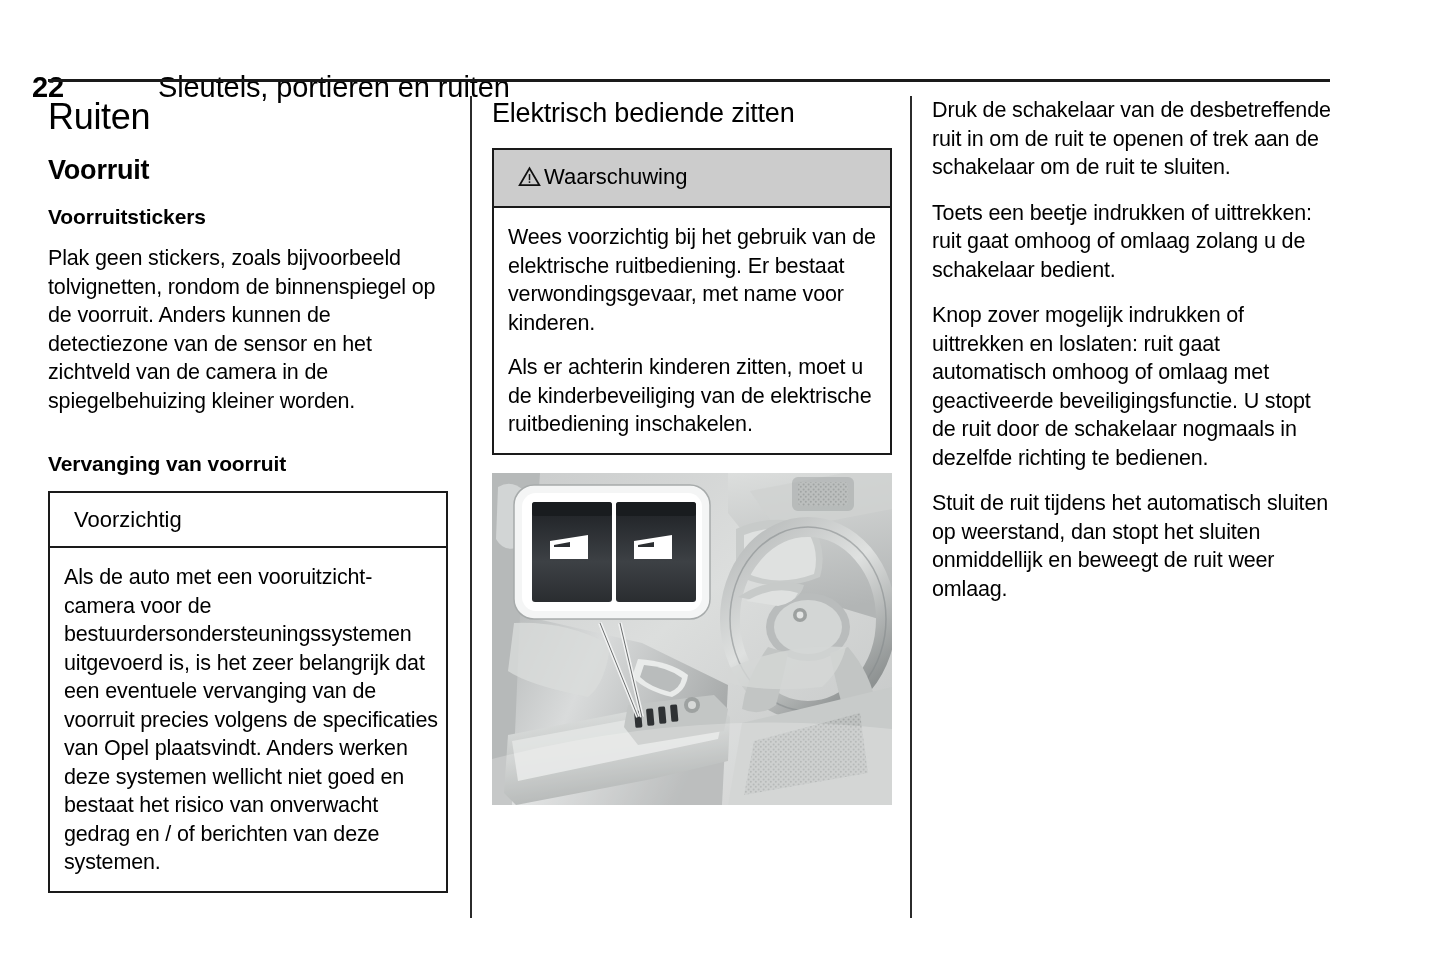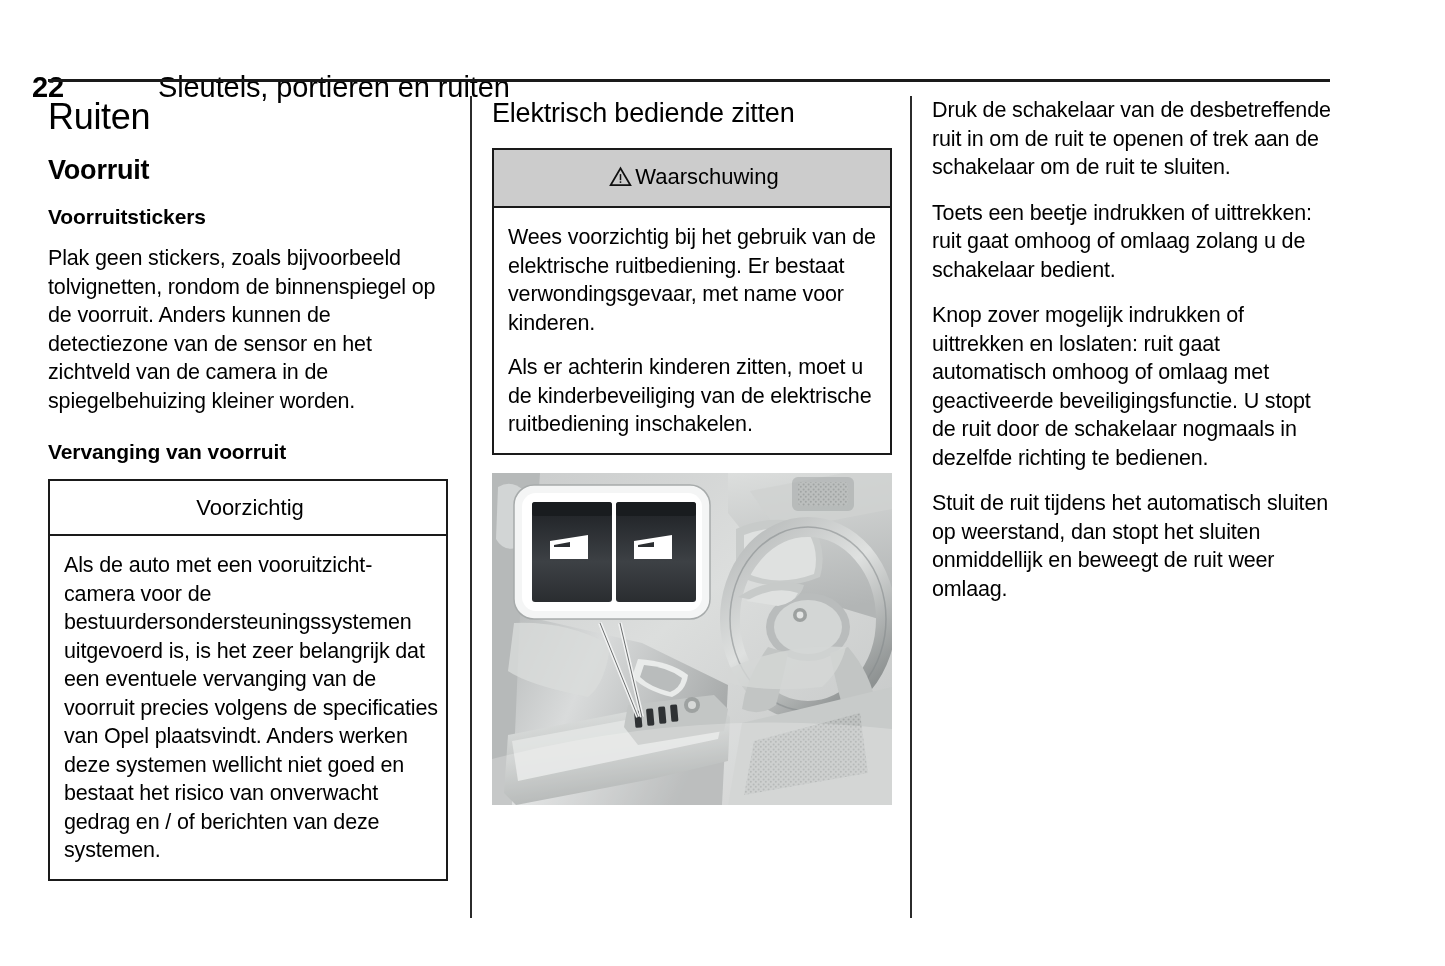--- a/index.html
+++ b/index.html
@@ -119,24 +119,23 @@
 
   
   .notice {
     border: 2px solid #1a1a1a;
     box-sizing: border-box;
     background: #ffffff;
     margin-bottom: 18px;
   }
   .notice-head {
     border-bottom: 2px solid #1a1a1a;
-    text-align: center;
     font-size: 22px;
     line-height: 27px;
-    padding: 13px 10px 13px 14px;
+    padding: 13px 10px 13px 24px;
     box-sizing: border-box;
   }
   .notice-head.plain { background: #ffffff; }
   .notice-head.warn  { background: #cccccc; }
   .notice-body {
     padding: 15px 6px 14px 14px;
   }
   .notice-body p.body {
     margin-bottom: 16px;
     font-size: 21.5px;
@@ -178,21 +177,21 @@
   <div class="col col-1">
 
     <h1 class="title-1">Ruiten</h1>
 
     <h2 class="title-2">Voorruit</h2>
 
     <h3 class="title-3">Voorruitstickers</h3>
 
     <p class="body">Plak geen stickers, zoals bijvoorbeeld tolvignetten, rondom de binnenspiegel op de voorruit. Anders kunnen de detectiezone van de sensor en het zichtveld van de camera in de spiegelbehuizing kleiner worden.</p>
 
-    <h3 class="title-3" style="margin-top:24px;">Vervanging van voorruit</h3>
+    <h3 class="title-3" style="margin-top:36px;">Vervanging van voorruit</h3>
 
     <div class="notice">
       <div class="notice-head plain">Voorzichtig</div>
       <div class="notice-body">
         <p class="body">Als de auto met een vooruitzicht-camera voor de bestuurdersondersteuningssystemen uitgevoerd is, is het zeer belangrijk dat een eventuele vervanging van de voorruit precies volgens de specificaties van Opel plaatsvindt. Anders werken deze systemen wellicht niet goed en bestaat het risico van onverwacht gedrag en / of berichten van deze systemen.</p>
       </div>
     </div>
 
   </div>
 

